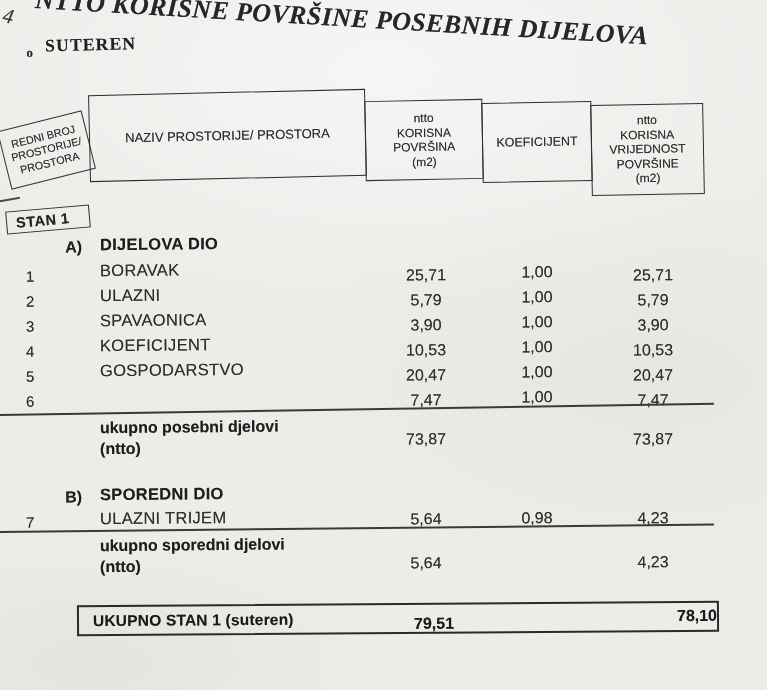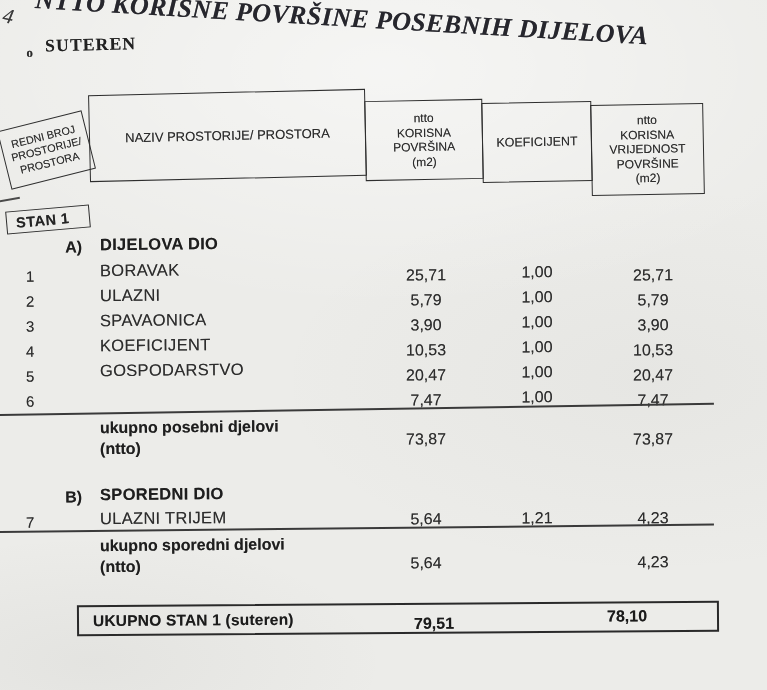--- a/index.html
+++ b/index.html
@@ -90,21 +90,21 @@
   .rule1{top:414px; transform:rotate(-0.9deg);}
   .rule2{top:531px; transform:rotate(-0.6deg);}
 
   .total-box{
     position:absolute; left:77px; top:603px; width:642px; height:31px;
     border:2px solid #2a2a2a; box-sizing:border-box;
     transform:rotate(-0.4deg);
   }
   .total-label{position:absolute; left:14px; top:5px; font-size:15.5px; font-weight:700; letter-spacing:0.2px; color:#1b1b1b; white-space:nowrap;}
   .total-v1{position:absolute; left:305px; top:10px; width:100px; text-align:center; font-size:16px; font-weight:700; color:#1b1b1b;}
-  .total-v2{position:absolute; left:528px; top:4px; width:110px; text-align:left; font-size:16px; font-weight:700; color:#1b1b1b;}
+  .total-v2{position:absolute; left:528px; top:4px; width:110px; text-align:right; font-size:16px; font-weight:700; color:#1b1b1b;}
 </style>
 </head>
 <body>
 
 <div class="page">
 
   <div class="margin-mark soft">4</div>
   <div class="doc-title soft">NTTO KORISNE POVRŠINE POSEBNIH DIJELOVA</div>
 
   <div class="suteren-row">
@@ -203,21 +203,21 @@
 
   <div class="trow soft" style="top:486px">
     <div class="c-letter">B)</div>
     <div class="c-name bold">SPOREDNI DIO</div>
   </div>
 
   <div class="trow soft" style="top:510px">
     <div class="c-num" style="top:4px">7</div>
     <div class="c-name">ULAZNI TRIJEM</div>
     <div class="c-v1" style="top:4px">5,64</div>
-    <div class="c-coef" style="top:4px">1,21</div>
+    <div class="c-coef" style="top:4px">0,98</div>
     <div class="c-v2" style="top:5px">4,23</div>
   </div>
 
   <div class="rule rule2"></div>
 
   <div class="subrow soft" style="top:536px">
     <div class="sub-name">
       <div>ukupno sporedni djelovi</div>
       <div>(ntto)</div>
     </div>

